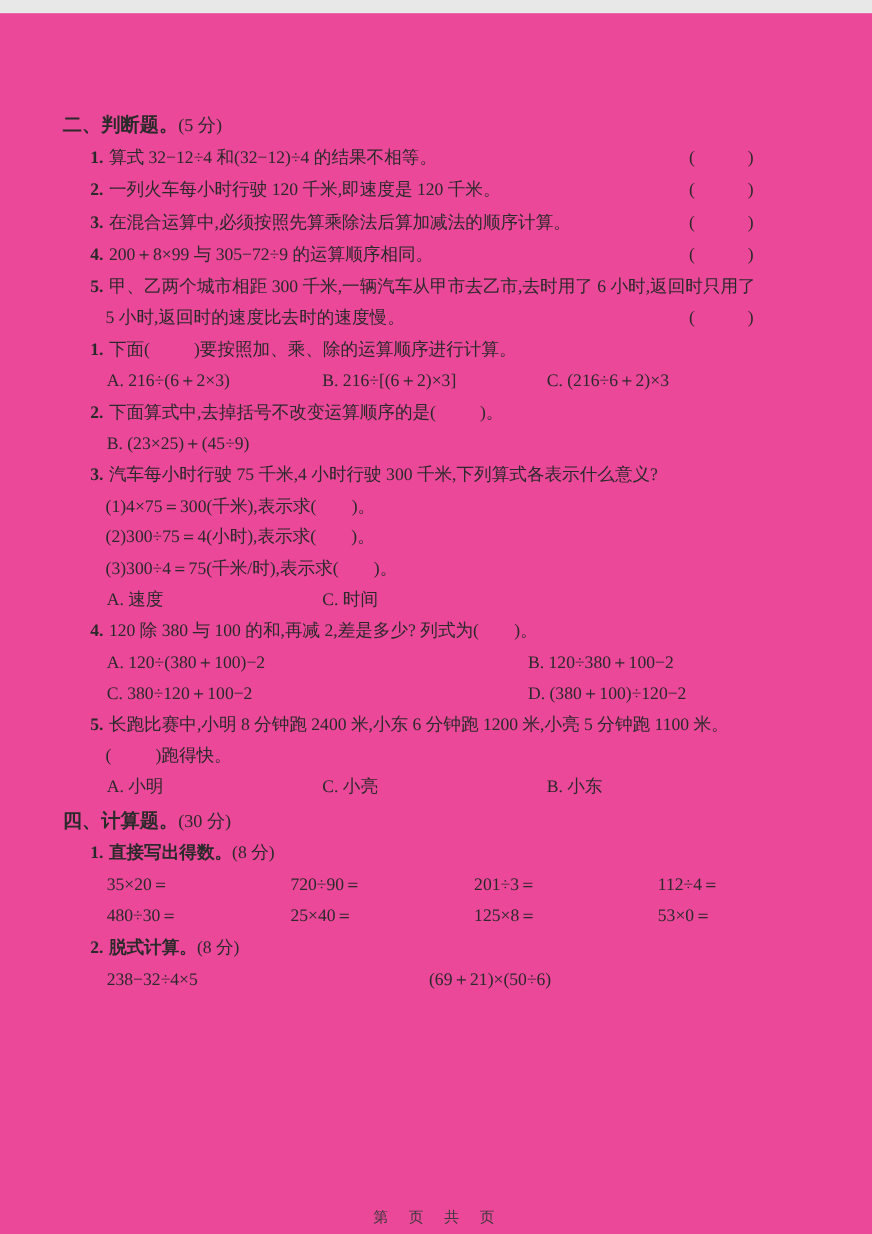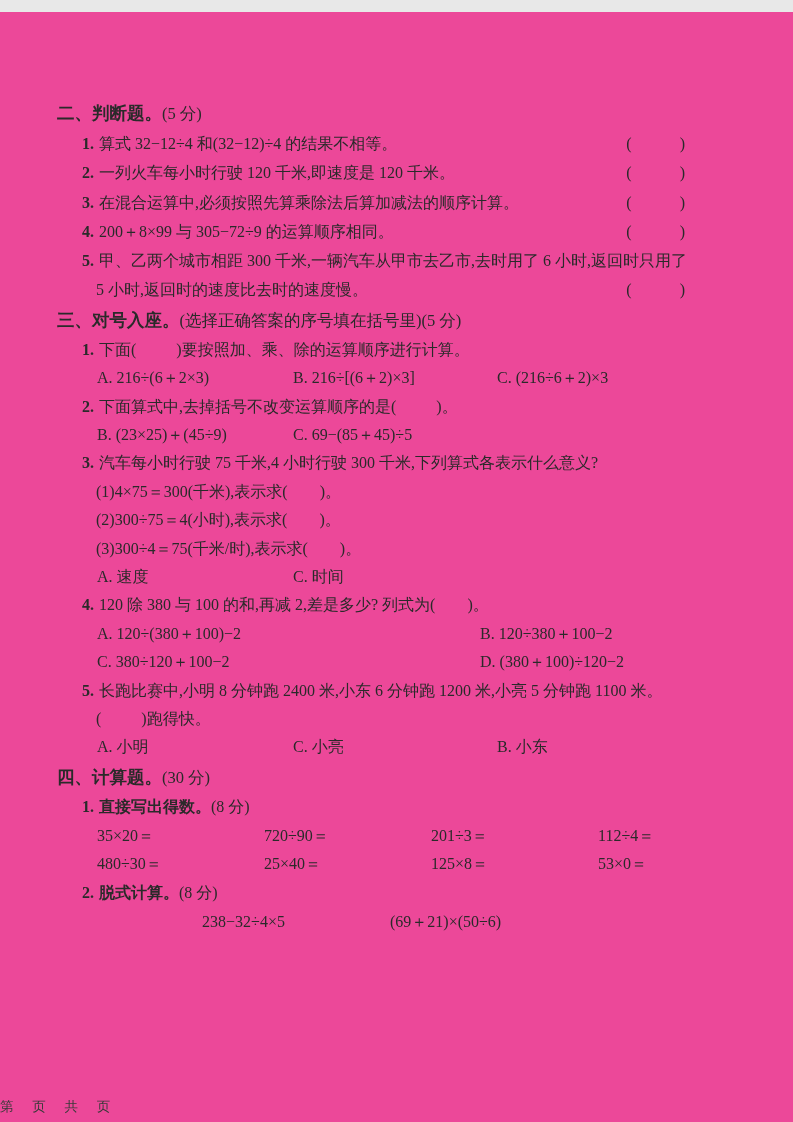--- a/index.html
+++ b/index.html
@@ -34,28 +34,28 @@
 
   .sub-line { padding-left: 39px; line-height: 28.4px; }
 
   .opt-grid { display: grid; grid-template-columns: 178px 186px 1fr; padding-left: 40px; line-height: 28.4px; gap: 18px; }
   .opt-grid.two-col { grid-template-columns: 365px 1fr; }
 
   .calc-sub { display: flex; padding-left: 25px; line-height: 28.8px; }
   .calc-sub .sub-title { font-weight: bold; }
   .calc-sub .sub-points { font-weight: normal; }
   .calc-grid { display: grid; grid-template-columns: 167px 167px 167px 1fr; padding-left: 40px; line-height: 28.8px; }
-  .expr-row { display: flex; padding-left: 40px; line-height: 28.8px; text-align: center; }
+  .expr-row { display: flex; padding-left: 40px; line-height: 28.8px; }
   .expr-first { width: 293px; flex: none; }
 
   .footer {
     position: absolute;
     left: 0; right: 0;
     top: 1086px;
-    text-align: left;
+    text-align: center;
     font-size: 13.5px;
     letter-spacing: 4px;
     color: #3a3a3a;
     white-space: pre;
   }
 </style>
 </head>
 <body>
 
 <div class="page">
@@ -87,41 +87,37 @@
     </div>
     <div class="q-row">
       <span class="q-no">5.</span>
       <span class="q-text">甲、乙两个城市相距 300 千米,一辆汽车从甲市去乙市,去时用了 6 小时,返回时只用了</span>
     </div>
     <div class="q-row cont">
       <span class="q-text">5 小时,返回时的速度比去时的速度慢。</span>
       <span class="bracket">(            )</span>
     </div>
 
-    <div class="sec-header">
-      <span>三、对号入座。</span><span class="sec-subtitle">(选择正确答案的序号填在括号里)(5 分)</span>
-    </div>
 
     <div class="q-row choice">
       <span class="q-no">1.</span>
       <span class="q-text">下面(          )要按照加、乘、除的运算顺序进行计算。</span>
     </div>
     <div class="opt-grid">
       <span>A. 216÷(6＋2×3)</span>
       <span>B. 216÷[(6＋2)×3]</span>
       <span>C. (216÷6＋2)×3</span>
     </div>
 
     <div class="q-row choice">
       <span class="q-no">2.</span>
       <span class="q-text">下面算式中,去掉括号不改变运算顺序的是(          )。</span>
     </div>
     <div class="opt-grid">
       <span>B. (23×25)＋(45÷9)</span>
-      <span>C. 69−(85＋45)÷5</span>
     </div>
 
     <div class="q-row choice">
       <span class="q-no">3.</span>
       <span class="q-text">汽车每小时行驶 75 千米,4 小时行驶 300 千米,下列算式各表示什么意义?</span>
     </div>
     <div class="sub-line">
       <span>(1)4×75＝300(千米),表示求(        )。</span>
     </div>
     <div class="sub-line">

